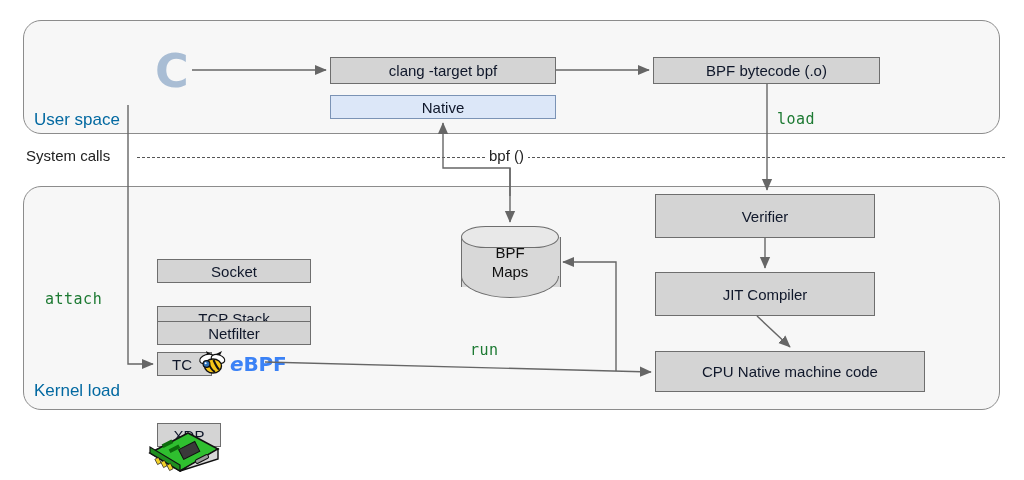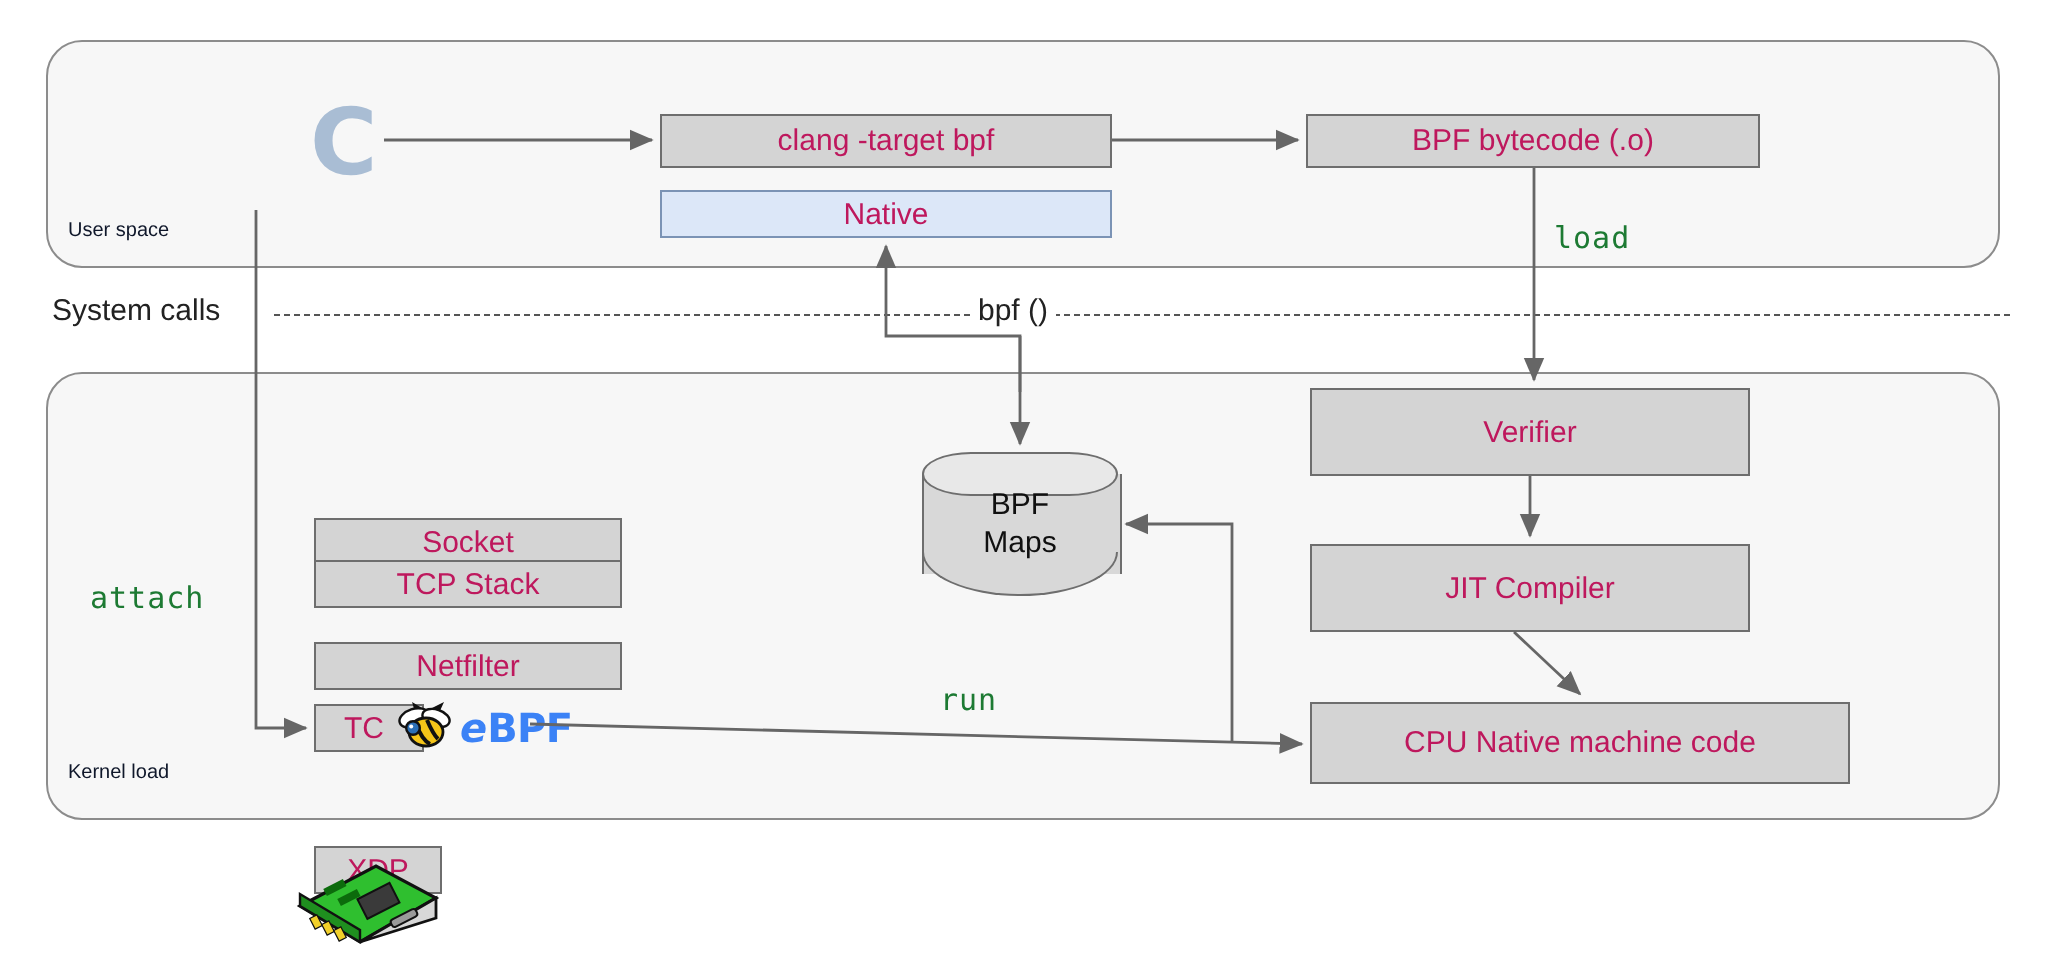--- a/index.html
+++ b/index.html
@@ -5,26 +5,26 @@
   html,body{margin:0;padding:0;background:#ffffff;}
   body{width:1024px;height:480px;position:relative;overflow:hidden;
        font-family:"Liberation Sans","DejaVu Sans",sans-serif;color:#1a1a1a;}
   #stage{position:absolute;left:0;top:0;width:1024px;height:480px;}
 
   .zone{position:absolute;border:1px solid #8c8c8c;border-radius:18px;
         background:#f7f7f7;box-sizing:border-box;}
   #userspace{left:23px;top:20px;width:977px;height:114px;}
   #kernelspace{left:23px;top:186px;width:977px;height:224px;}
 
-  .zone-label{position:absolute;font-size:10px;color:#0f172a;white-space:nowrap;
+  .zone-label{position:absolute;font-size:17px;color:#0369a1;white-space:nowrap;
               background:transparent;}
 
   .nbox{position:absolute;box-sizing:border-box;border:1px solid #6e6e6e;
         background:#d4d4d4;display:flex;align-items:center;justify-content:center;
-        font-size:15px;color:#be185d;white-space:nowrap;}
+        font-size:15px;color:#0f172a;white-space:nowrap;}
   .nbox.proc{background:#dce7f8;border-color:#7b93b5;}
 
   .syslabel{position:absolute;font-size:15px;color:#222;white-space:nowrap;}
   .dash{position:absolute;border-top:1px dashed #555;height:0;}
 
   .mono-green{position:absolute;font-family:"DejaVu Sans Mono","Liberation Mono",monospace;
               font-size:15px;color:#1d7a33;white-space:nowrap;letter-spacing:.5px;}
 
   .clogo{position:absolute;font-family:"DejaVu Sans","Liberation Sans",sans-serif;
          font-weight:bold;font-size:46px;color:#a9bdd4;line-height:1;}
@@ -72,21 +72,21 @@
 
   <div class="nbox proc" style="left:330px;top:95px;width:226px;height:24px;">Native</div>
 
   <div class="nbox" style="left:653px;top:57px;width:227px;height:27px;">BPF bytecode (.o)</div>
 
   <div class="mono-green" style="left:777px;top:110px;text-align:center;">load</div>
 
   <div class="mono-green" style="left:45px;top:290px;">attach</div>
 
   <div class="nbox" style="left:157px;top:259px;width:154px;height:24px;">Socket</div>
-  <div class="nbox" style="left:157px;top:280px;width:154px;height:24px;">TCP Stack</div>
+  <div class="nbox" style="left:157px;top:306px;width:154px;height:24px;">TCP Stack</div>
   <div class="nbox" style="left:157px;top:321px;width:154px;height:24px;">Netfilter</div>
   <div class="nbox" style="left:157px;top:352px;width:55px;height:24px;justify-content:flex-start;padding-left:14px;">TC</div>
   <div class="nbox" style="left:157px;top:380px;width:64px;height:24px;margin-top:43px;">XDP</div>
 
   <div class="ebpf-logo" style="left:198px;top:351px;">
     <svg width="32" height="26" viewBox="0 0 32 26">
       <g>
         <path d="M13 3 L8 0 L9.5 5 Z" fill="#111"></path>
         <path d="M18 3 L24 0 L21.5 5.5 Z" fill="#111"></path>
         <ellipse cx="9" cy="8" rx="7.5" ry="4.5" fill="#ffffff" stroke="#111" stroke-width="1.2" transform="rotate(-18 9 8)"></ellipse>

